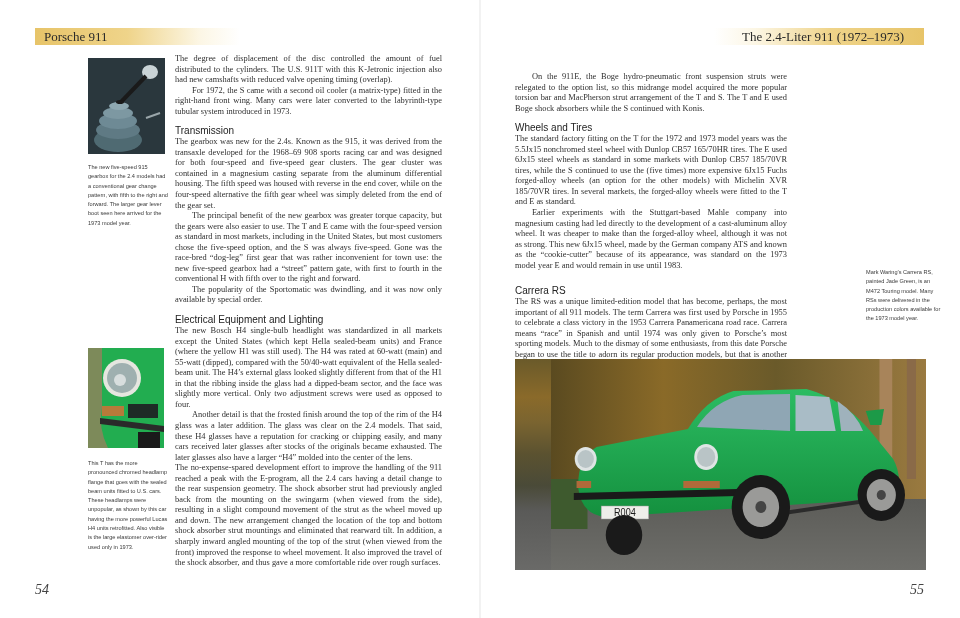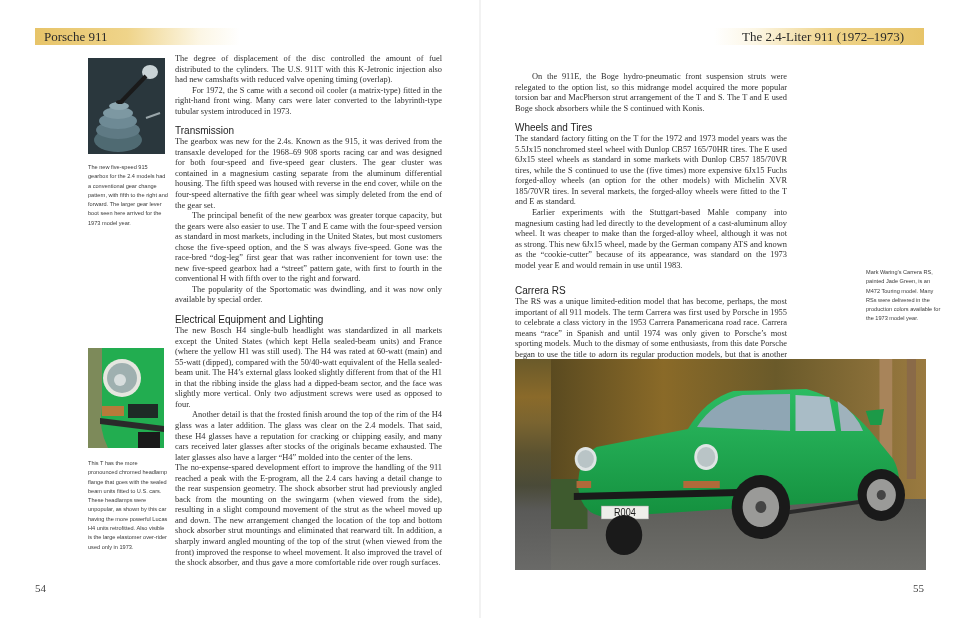--- a/index.html
+++ b/index.html
@@ -36,21 +36,21 @@
   
   .photo { position: absolute; overflow: hidden; }
   .photo-gearbox { left: 88px; top: 58px; width: 77px; height: 96px;
     background: radial-gradient(ellipse at 40% 75%, #6e8a96 0%, #4f6670 35%, #2c3a40 70%, #1c2428 100%); }
   .photo-headlamp { left: 88px; top: 348px; width: 76px; height: 100px;
     background: linear-gradient(90deg, #7e8a5a 0%, #8e9a68 18%, #23a94e 26%, #1fb24e 60%, #189a42 100%); }
   .photo-car { left: 515px; top: 359px; width: 411px; height: 211px;
     background: linear-gradient(180deg, #6a5a2a 0%, #8a6a2a 18%, #7a6430 30%, #5b5230 45%, #4a4a38 60%, #5a5a58 72%, #6a6a68 100%); padding-left: 36px; }
   .photo svg { width: 100%; height: 100%; display: block; }
 
-  .pagenum { position: absolute; top: 582px; font-size: 11px; color: #444; }
+  .pagenum { position: absolute; top: 582px; font-size: 14px; color: #444; font-style: italic; }
   .pagenum-left { left: 35px; }
   .pagenum-right { right: 36px; }
 </style>
 </head>
 <body>
 
 <div class="spread">
   <div class="gutter"></div>
 
   <div class="runhead runhead-left">Porsche 911</div>

